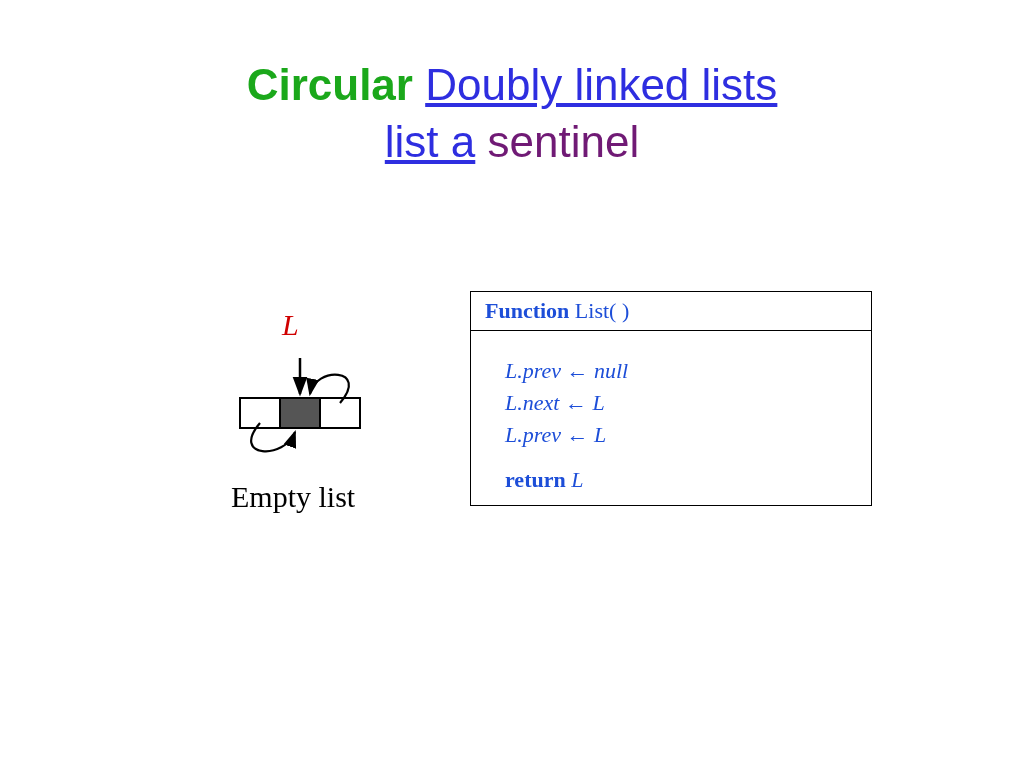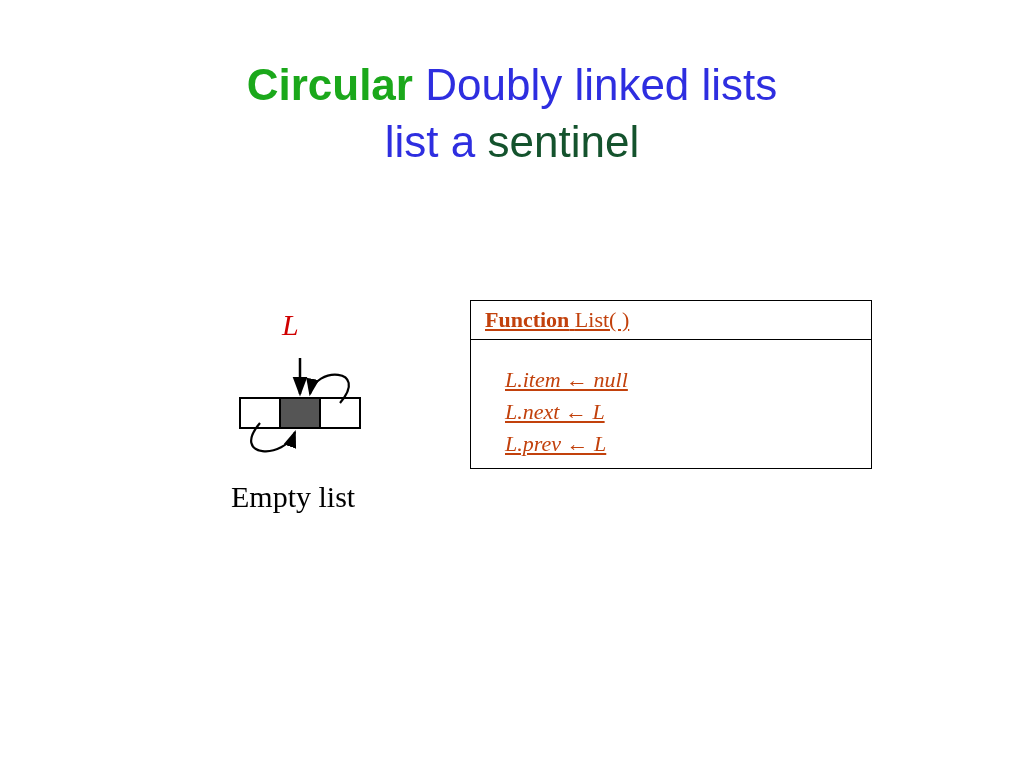--- a/index.html
+++ b/index.html
@@ -11,22 +11,22 @@
     font-family: Arial, Helvetica, sans-serif;
     position: relative;
   }
   .title {
     text-align: center;
     font-size: 44px;
     line-height: 1.3;
     padding-top: 56px;
   }
   .t-green { color: #1BA81B; font-weight: bold; }
-  .t-blue  { color: #2E2EE0; }
-  .t-gold  { color: #14532d; margin-top: 46px; }
+  .t-blue  { color: #2E2EE0; text-decoration: underline; }
+  .t-gold  { color: #701a75; margin-top: 46px; }
 
   .body-area {
     position: absolute;
     top: 290px;
     left: 0;
     width: 1024px;
     height: 400px;
   }
 
   
@@ -56,27 +56,26 @@
     top: 190px;
     font-family: "Times New Roman", serif;
     font-size: 30px;
     color: #000;
   }
 
   
   .codebox {
     position: absolute;
     left: 470px;
-    top: 10px;
+    top: 1px;
     width: 400px;
     border: 1px solid #000;
     font-family: "Times New Roman", serif;
     font-size: 22px;
-    color: #c2410c;
-    text-decoration: underline;
+    color: #1d4ed8;
   }
   .codebox .head {
     padding: 6px 14px;
     border-bottom: 1px solid #000;
   }
   .codebox .body {
     padding: 14px 14px 8px 34px;
     line-height: 1.45;
   }
   .codebox .ret {
@@ -123,19 +122,23 @@
     <div class="empty-label">Empty list</div>
   </div>
 
   <div class="codebox">
     <div class="head">
       <span class="bf">Function</span>
       <span>List( )</span>
     </div>
     <div class="body">
       <div style="height:10px"></div>
-      <div class="it">L.item ← null</div>
+      <div class="it">L.prev ← null</div>
       <div class="it">L.next ← L</div>
       <div class="it">L.prev ← L</div>
+    </div>
+    <div class="ret">
+      <span class="bf">return</span>
+      <span class="it">L</span>
     </div>
   </div>
 
 </div>
 
 </body></html>

